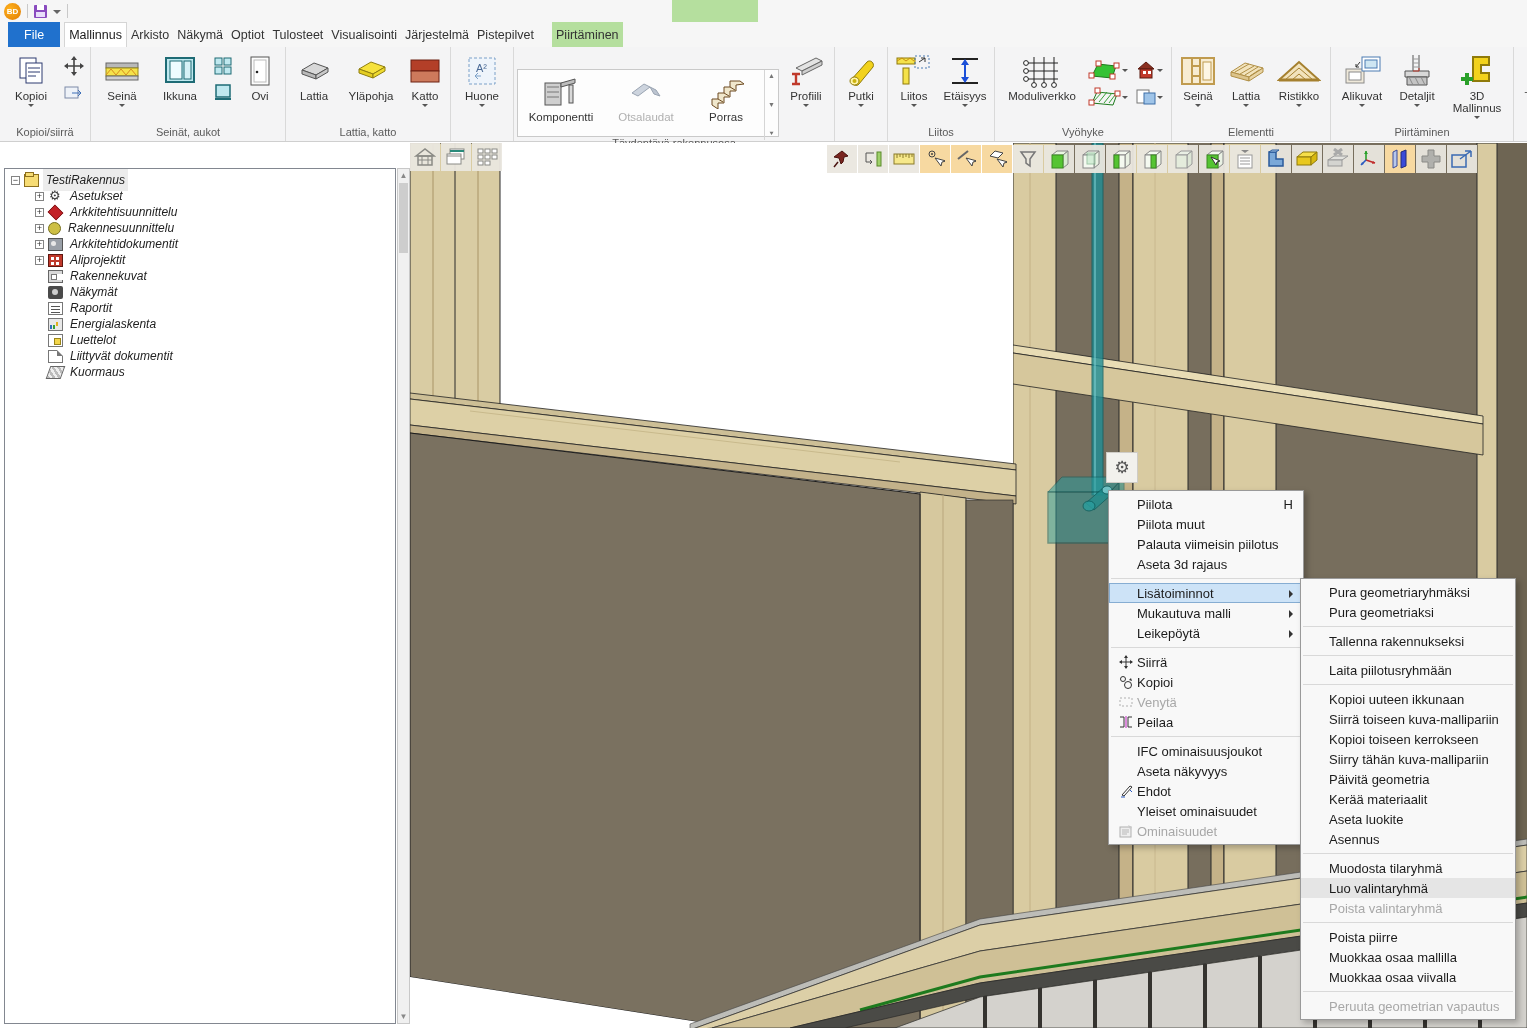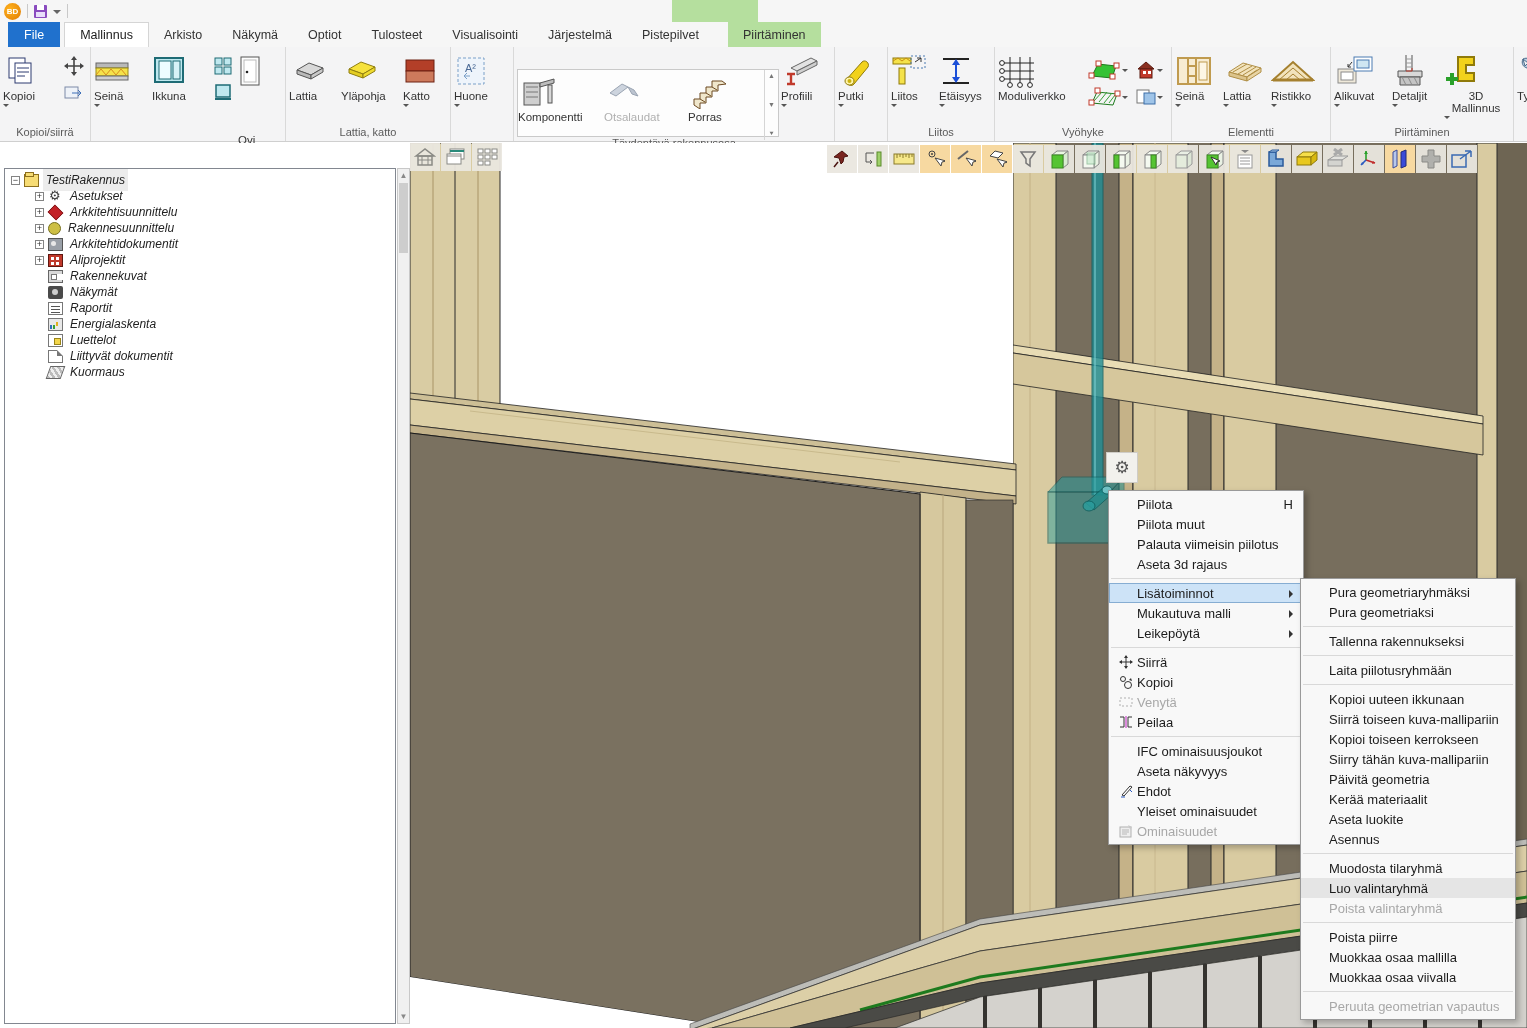--- a/index.html
+++ b/index.html
@@ -12,30 +12,30 @@
            color:#fff;font-size:8px;font-weight:bold;display:flex;align-items:center;justify-content:center;}
   .qsep{width:1px;height:14px;background:#c9c9c9;}
   .saveicon{width:13px;height:13px;background:#8a4bbf;position:relative;border-radius:1px;}
   .saveicon:before{content:"";position:absolute;left:3px;top:0;width:7px;height:5px;background:#fff;}
   .saveicon:after{content:"";position:absolute;left:2px;bottom:1px;width:9px;height:5px;background:#e8defa;}
   .caret-down:after{content:"";display:inline-block;border:4px solid transparent;border-top-color:#666;margin-top:8px;}
   .apptitle{position:absolute;left:770px;top:4px;font-size:12px;color:#555;white-space:nowrap;}
   .greenblock{position:absolute;left:672px;top:0;width:86px;height:47px;background:#b5df9e;}
   
   .tabs{position:absolute;left:0;top:22px;width:1527px;height:25px;background:#f6f6f6;display:flex;align-items:stretch;}
-  .tab{padding:0 15px;display:flex;align-items:center;font-size:12.5px;color:#333;cursor:default;}
+  .tab{padding:0 4px;display:flex;align-items:center;font-size:12.5px;color:#333;cursor:default;}
   .tab.file{background:#2071cd;color:#fff;margin-left:8px;padding:0 16px;}
   .tab.active{background:#fff;border:1px solid #d5d5d5;border-bottom:none;color:#1a1a1a;}
   .tab.green{background:#b5df9e;}
   
   .ribbon{position:absolute;left:0;top:47px;width:1527px;height:94px;background:#f4f4f5;border-bottom:1px solid #cfcfcf;display:flex;}
   .rgroup{display:flex;flex-direction:column;border-right:1px solid #d9d9d9;padding:2px 3px 0 3px;}
   .rgbody{flex:1;display:flex;align-items:flex-start;gap:2px;}
   .rglabel{height:15px;text-align:center;font-size:11px;color:#5a5a5a;white-space:nowrap;padding:0 4px;}
-  .rbtn{width:56px;display:flex;flex-direction:column;align-items:flex-start;padding-top:3px;cursor:default;}
+  .rbtn{width:56px;display:flex;flex-direction:column;align-items:center;padding-top:3px;cursor:default;}
   .rbtn .ric{height:38px;display:flex;align-items:center;justify-content:center;}
   .rbtn .rlb{font-size:11.5px;color:#333;text-align:center;line-height:12px;white-space:nowrap;}
   .rbtn.dis .rlb{color:#b0b0b0;}
   .ddc{width:0;height:0;border:3.5px solid transparent;border-top-color:#555;margin-top:2px;}
   .smallcol{display:flex;flex-direction:column;gap:3px;padding-top:6px;}
   .sbtn{width:26px;height:24px;display:flex;align-items:center;justify-content:center;}
   .gallery{border:1px solid #c9c9c9;background:#fdfdfd;display:flex;align-items:flex-start;height:66px;margin-top:20px;}
   .galarrows{width:13px;border-left:1px solid #d5d5d5;height:100%;display:flex;flex-direction:column;align-items:center;justify-content:space-between;padding:2px 0;color:#777;font-size:7px;}
   
   .panel{position:absolute;left:0;top:143px;width:410px;height:885px;background:#fff;border-right:1px solid #8a8a8a;}
@@ -193,21 +193,21 @@
               </svg></span>
           </div>
         <div class="sbtn">
             <span>
           <svg width="18" height="18">
                 <rect x="2" y="1" width="14" height="12" fill="#bfe8ef" stroke="#1e6b75" stroke-width="1.5"></rect>
                 <path d="M1 15h16" stroke="#1e6b75" stroke-width="2"></path>
               </svg></span>
           </div>
       </div>
-      <div class="rbtn" style="width:44px;gap:44px;">
+      <div class="rbtn" style="width:44px;">
         <span class="ric">
           <svg width="24" height="32">
               <rect x="3" y="2" width="18" height="28" fill="#fdfdfd" stroke="#555"></rect>
               <rect x="6" y="5" width="12" height="22" fill="#fff" stroke="#bbb"></rect>
               <circle cx="9" cy="17" r="1.3" fill="#222"></circle>
             </svg>
           </span>
         <span class="rlb">Ovi</span>
       </div>
     </div>

